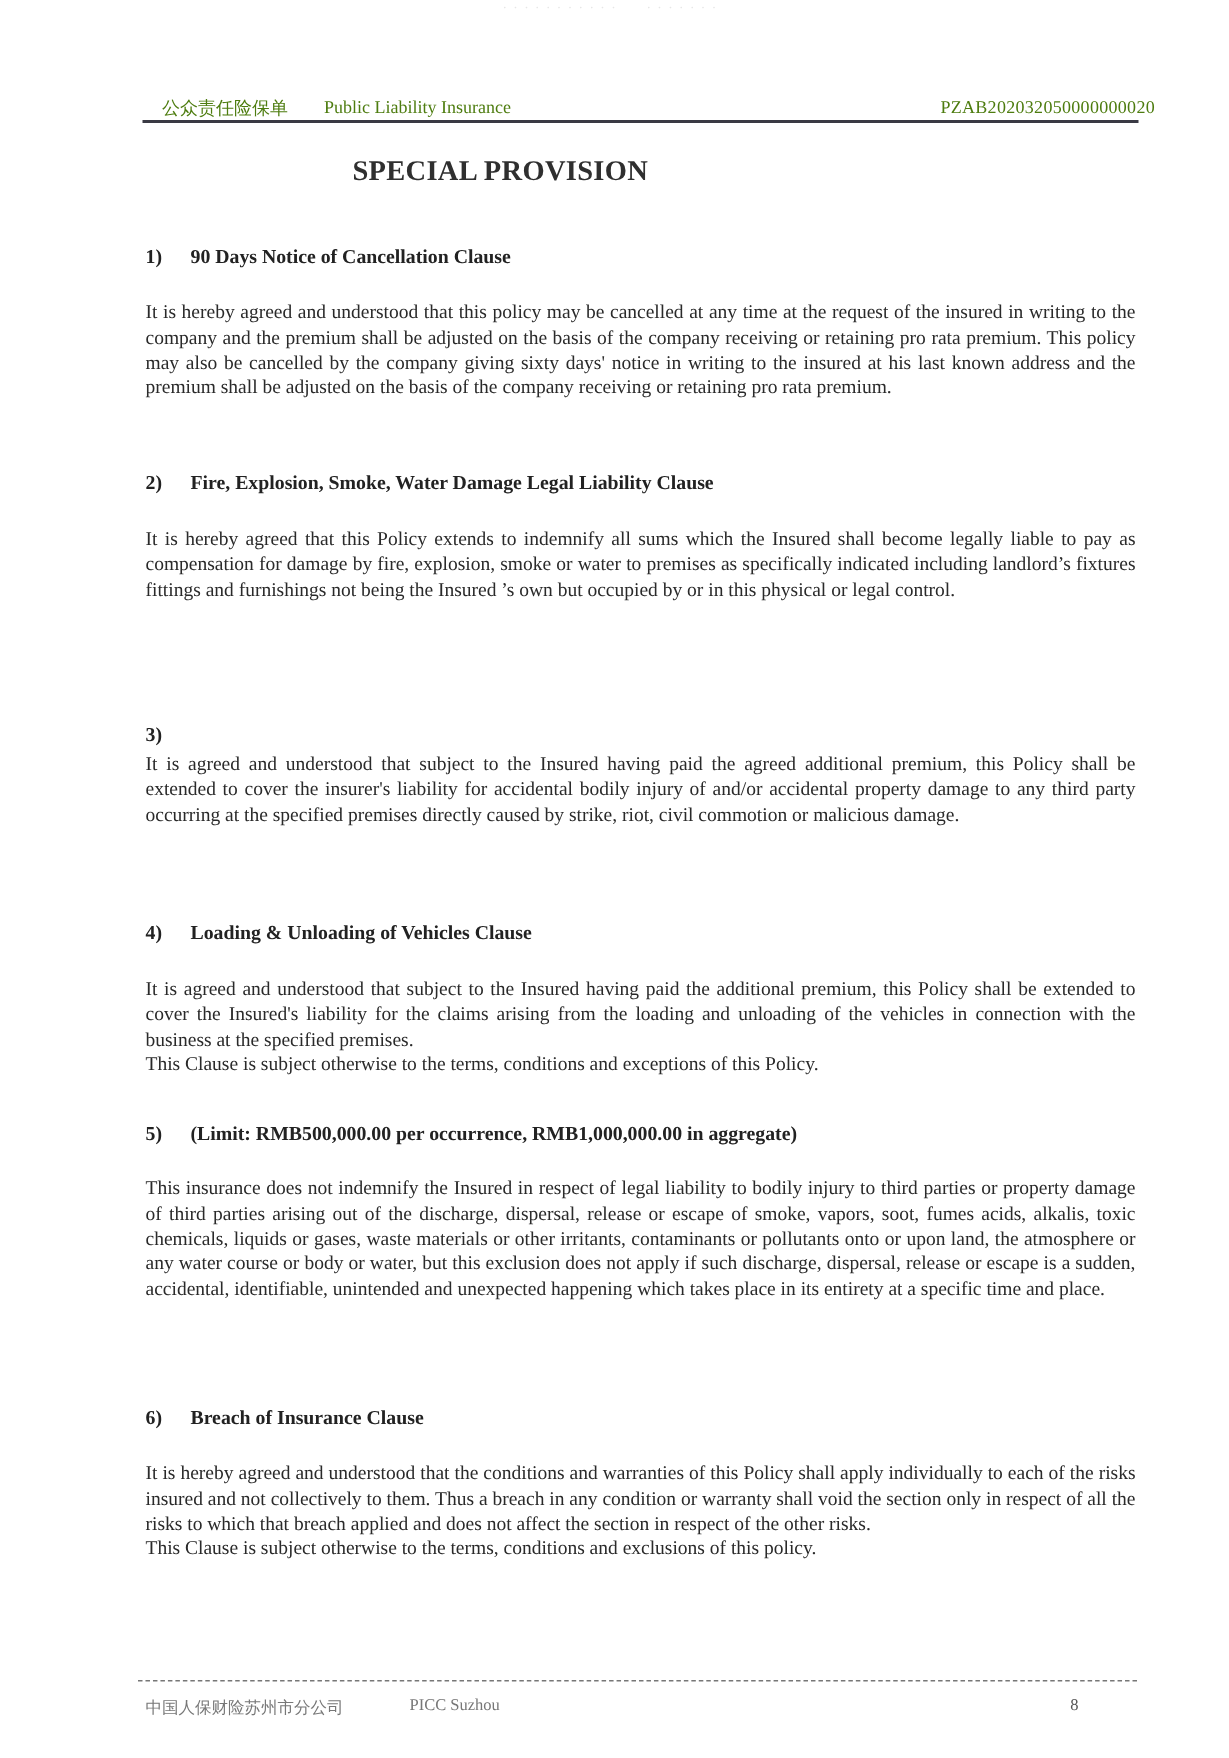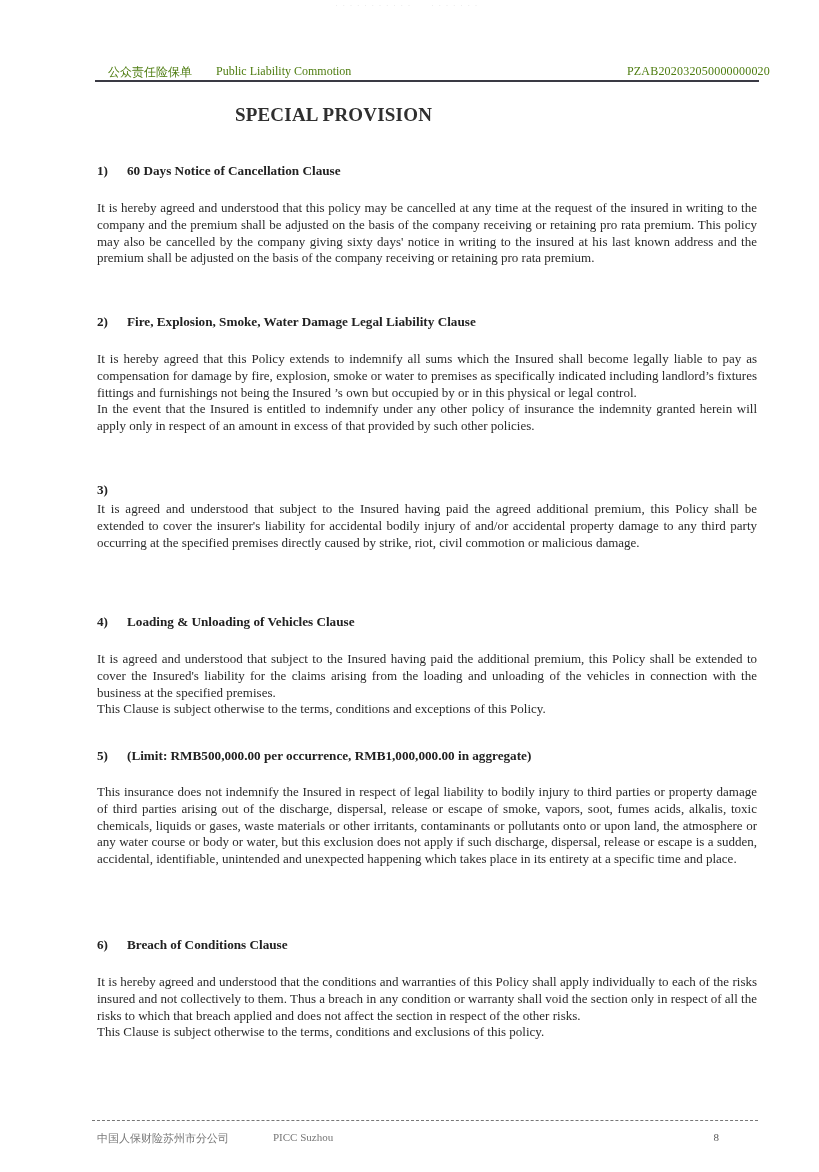--- a/index.html
+++ b/index.html
@@ -51,42 +51,41 @@
     .footer .en { position: absolute; left: 176px; top: 0; }
     .footer .page { position: absolute; right: 40px; top: 0; color: #555; }
   </style>
 </head>
 <body>
 
 <div class="ghost">· · · · · · · · · · ·&nbsp;&nbsp;&nbsp;&nbsp;&nbsp;&nbsp;· · · · · · ·</div>
 
 <div class="header">
   <span class="cn">公众责任险保单</span>
-  <span class="en">Public Liability Commotion</span>
+  <span class="en">Public Liability Insurance</span>
   <span class="policy">PZAB202032050000000020</span>
 </div>
 <div class="header-rule"></div>
 
 <div class="title">SPECIAL PROVISION</div>
 
 <div class="clause" style="top:162px;">
   <h2>
     <span class="num">1)</span>
-    <span>60 Days Notice of Cancellation Clause</span>
+    <span>90 Days Notice of Cancellation Clause</span>
   </h2>
   <p class="body">It is hereby agreed and understood that this policy may be cancelled at any time at the request of the insured in writing to the company and the premium shall be adjusted on the basis of the company receiving or retaining pro rata premium. This policy may also be cancelled by the company giving sixty days' notice in writing to the insured at his last known address and the premium shall be adjusted on the basis of the company receiving or retaining pro rata premium.</p>
 </div>
 
 <div class="clause" style="top:313px;">
   <h2>
     <span class="num">2)</span>
     <span>Fire, Explosion, Smoke, Water Damage Legal Liability Clause</span>
   </h2>
   <p class="body">It is hereby agreed that this Policy extends to indemnify all sums which the Insured shall become legally liable to pay as compensation for damage by fire, explosion, smoke or water to premises as specifically indicated including landlord’s fixtures fittings and furnishings not being the Insured ’s own but occupied by or in this physical or legal control.</p>
-  <p>In the event that the Insured is entitled to indemnify under any other policy of insurance the indemnity granted herein will apply only in respect of an amount in excess of that provided by such other policies.</p>
 </div>
 
 <div class="clause" style="top:481px;">
   <h2>
     <span class="num">3)</span>
   </h2>
   <p class="body">It is agreed and understood that subject to the Insured having paid the agreed additional premium, this Policy shall be extended to cover the insurer's liability for accidental bodily injury of and/or accidental property damage to any third party occurring at the specified premises directly caused by strike, riot, civil commotion or malicious damage.</p>
 </div>
 
 <div class="clause" style="top:613px;">
@@ -102,21 +101,21 @@
   <h2 style="line-height:20px;">
     <span class="num">5)</span>
     <span class="sub">(Limit: RMB500,000.00 per occurrence, RMB1,000,000.00 in aggregate)</span>
   </h2>
   <p class="body" style="margin-top:18px;">This insurance does not indemnify the Insured in respect of legal liability to bodily injury to third parties or property damage of third parties arising out of the discharge, dispersal, release or escape of smoke, vapors, soot, fumes acids, alkalis, toxic chemicals, liquids or gases, waste materials or other irritants, contaminants or pollutants onto or upon land, the atmosphere or any water course or body or water, but this exclusion does not apply if such discharge, dispersal, release or escape is a sudden, accidental, identifiable, unintended and unexpected happening which takes place in its entirety at a specific time and place.</p>
 </div>
 
 <div class="clause" style="top:936px;">
   <h2>
     <span class="num">6)</span>
-    <span>Breach of Conditions Clause</span>
+    <span>Breach of Insurance Clause</span>
   </h2>
   <p class="body">It is hereby agreed and understood that the conditions and warranties of this Policy shall apply individually to each of the risks insured and not collectively to them. Thus a breach in any condition or warranty shall void the section only in respect of all the risks to which that breach applied and does not affect the section in respect of the other risks.</p>
   <p>This Clause is subject otherwise to the terms, conditions and exclusions of this policy.</p>
 </div>
 
 <div class="footer-rule"></div>
 <div class="footer">
   <span class="cn">中国人保财险苏州市分公司</span>
   <span class="en">PICC Suzhou</span>
   <span class="page">8</span>

